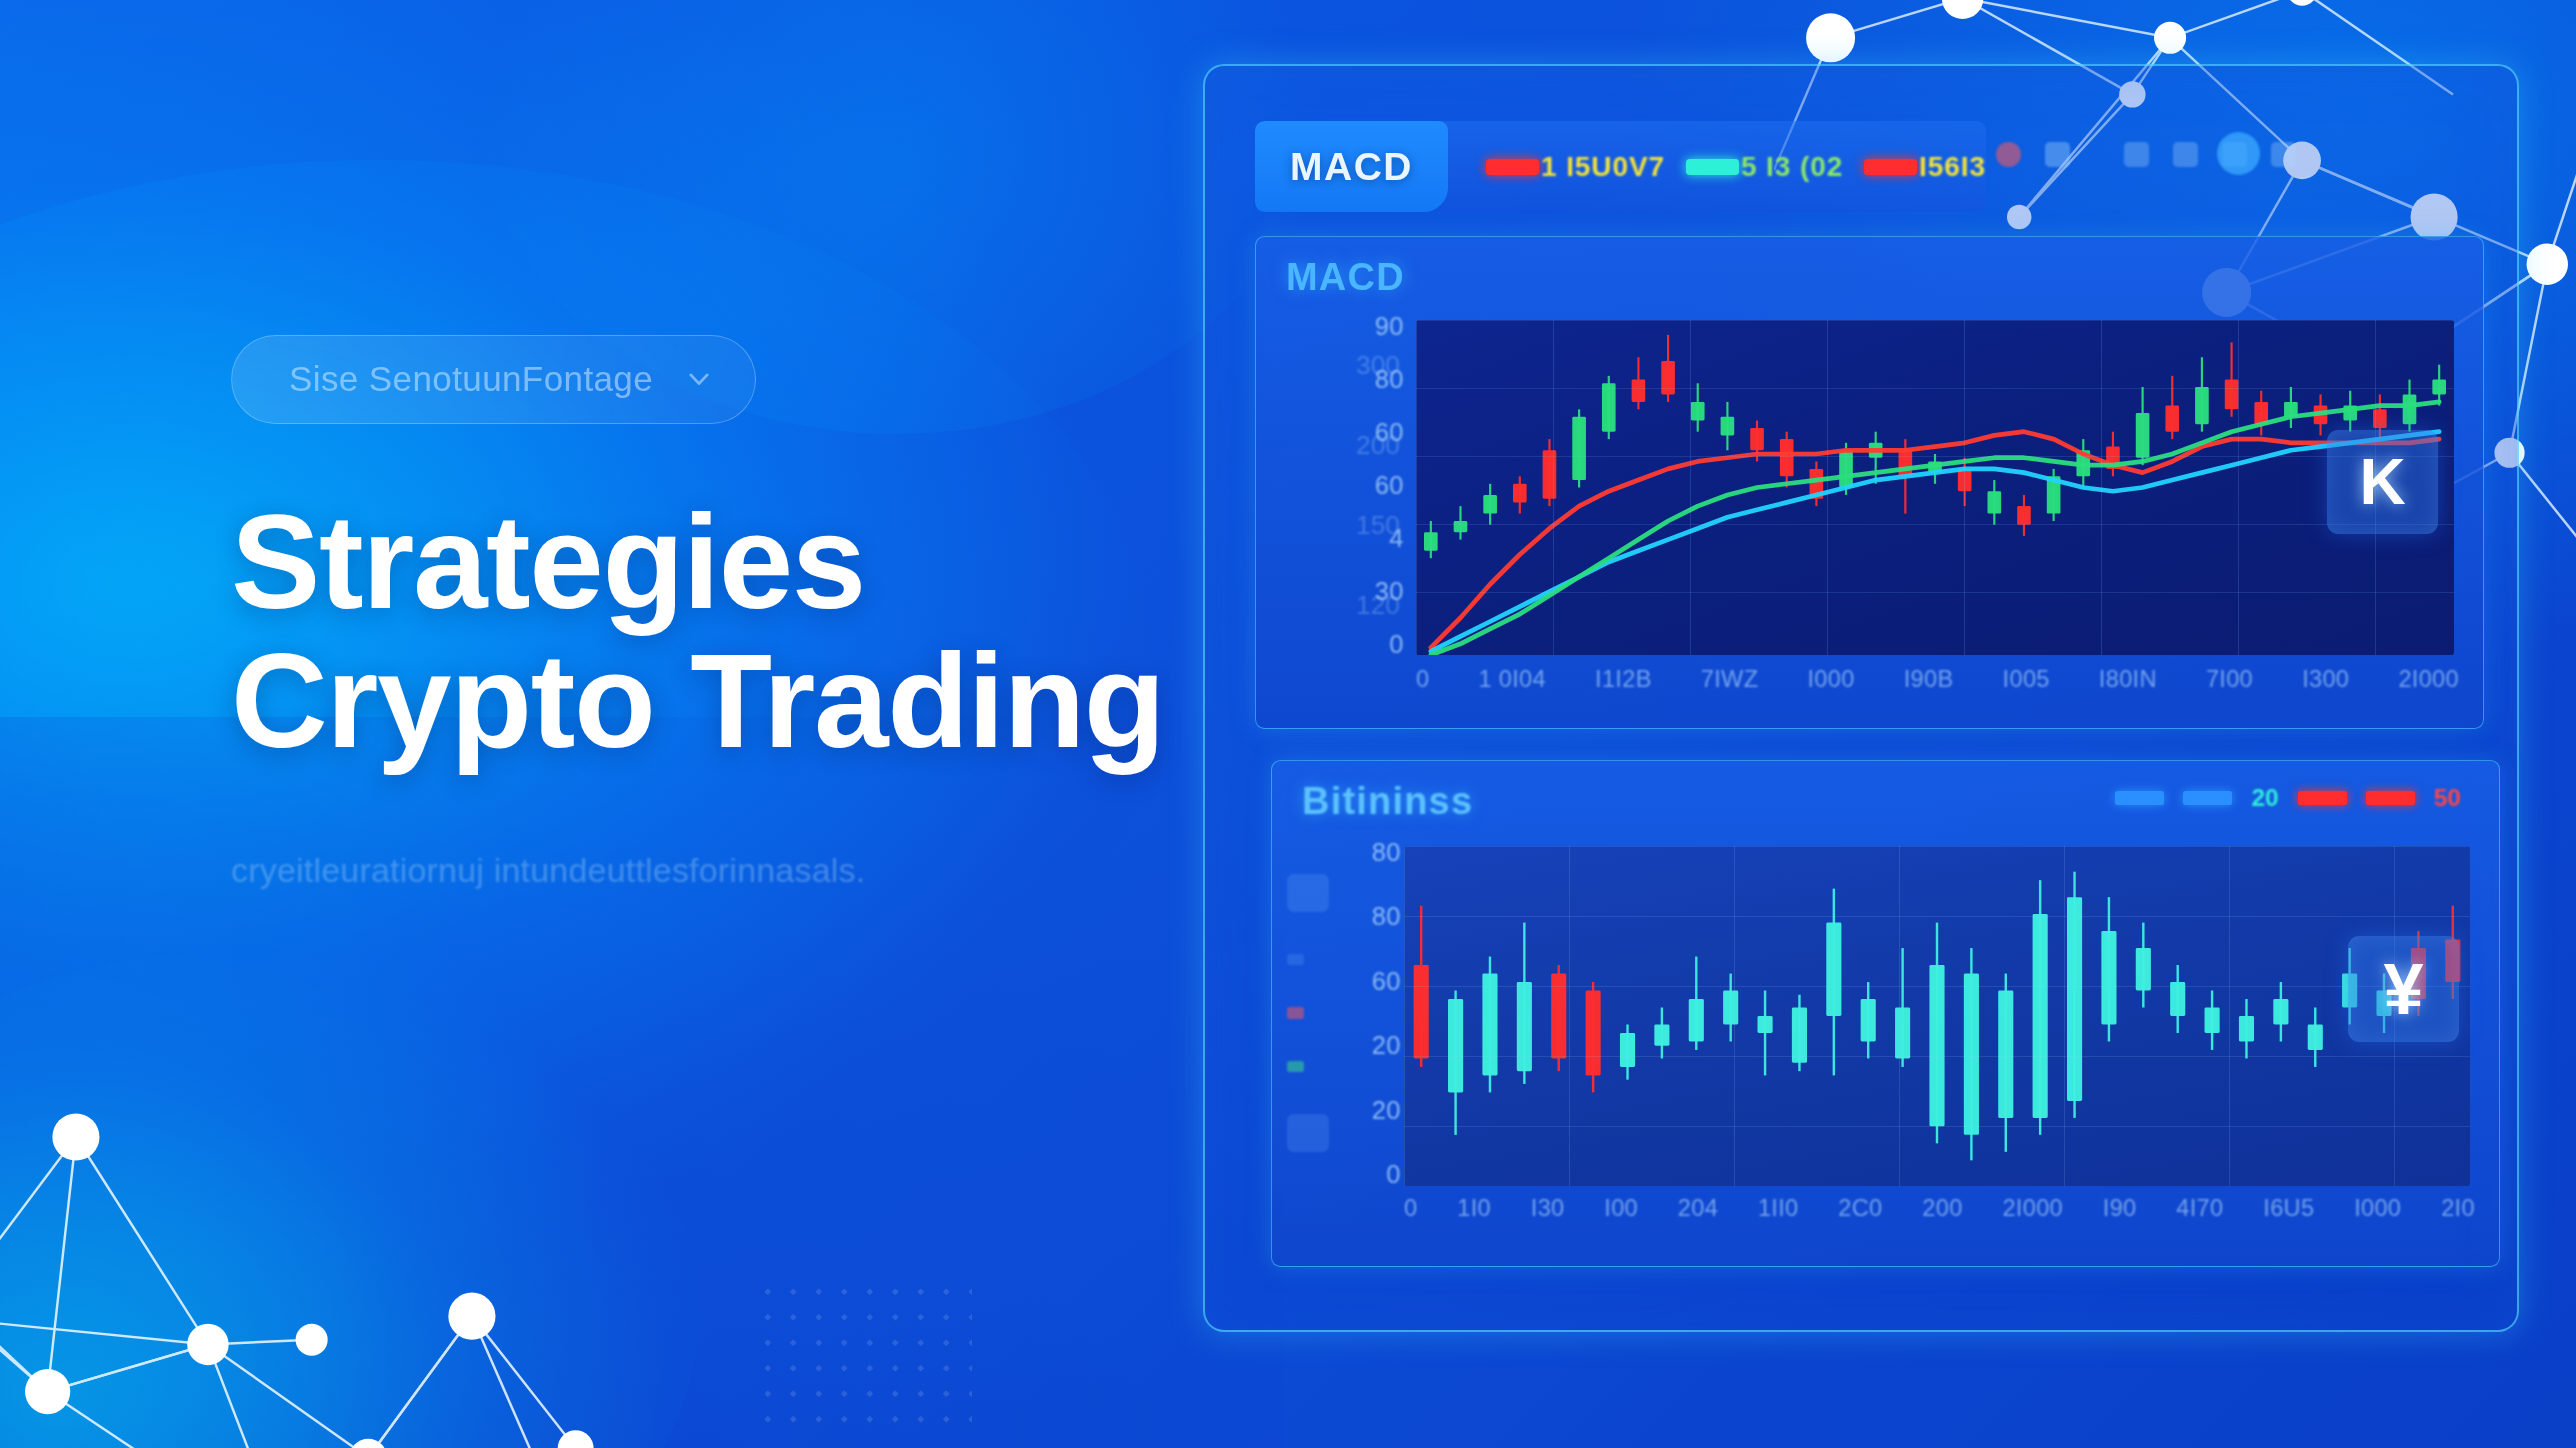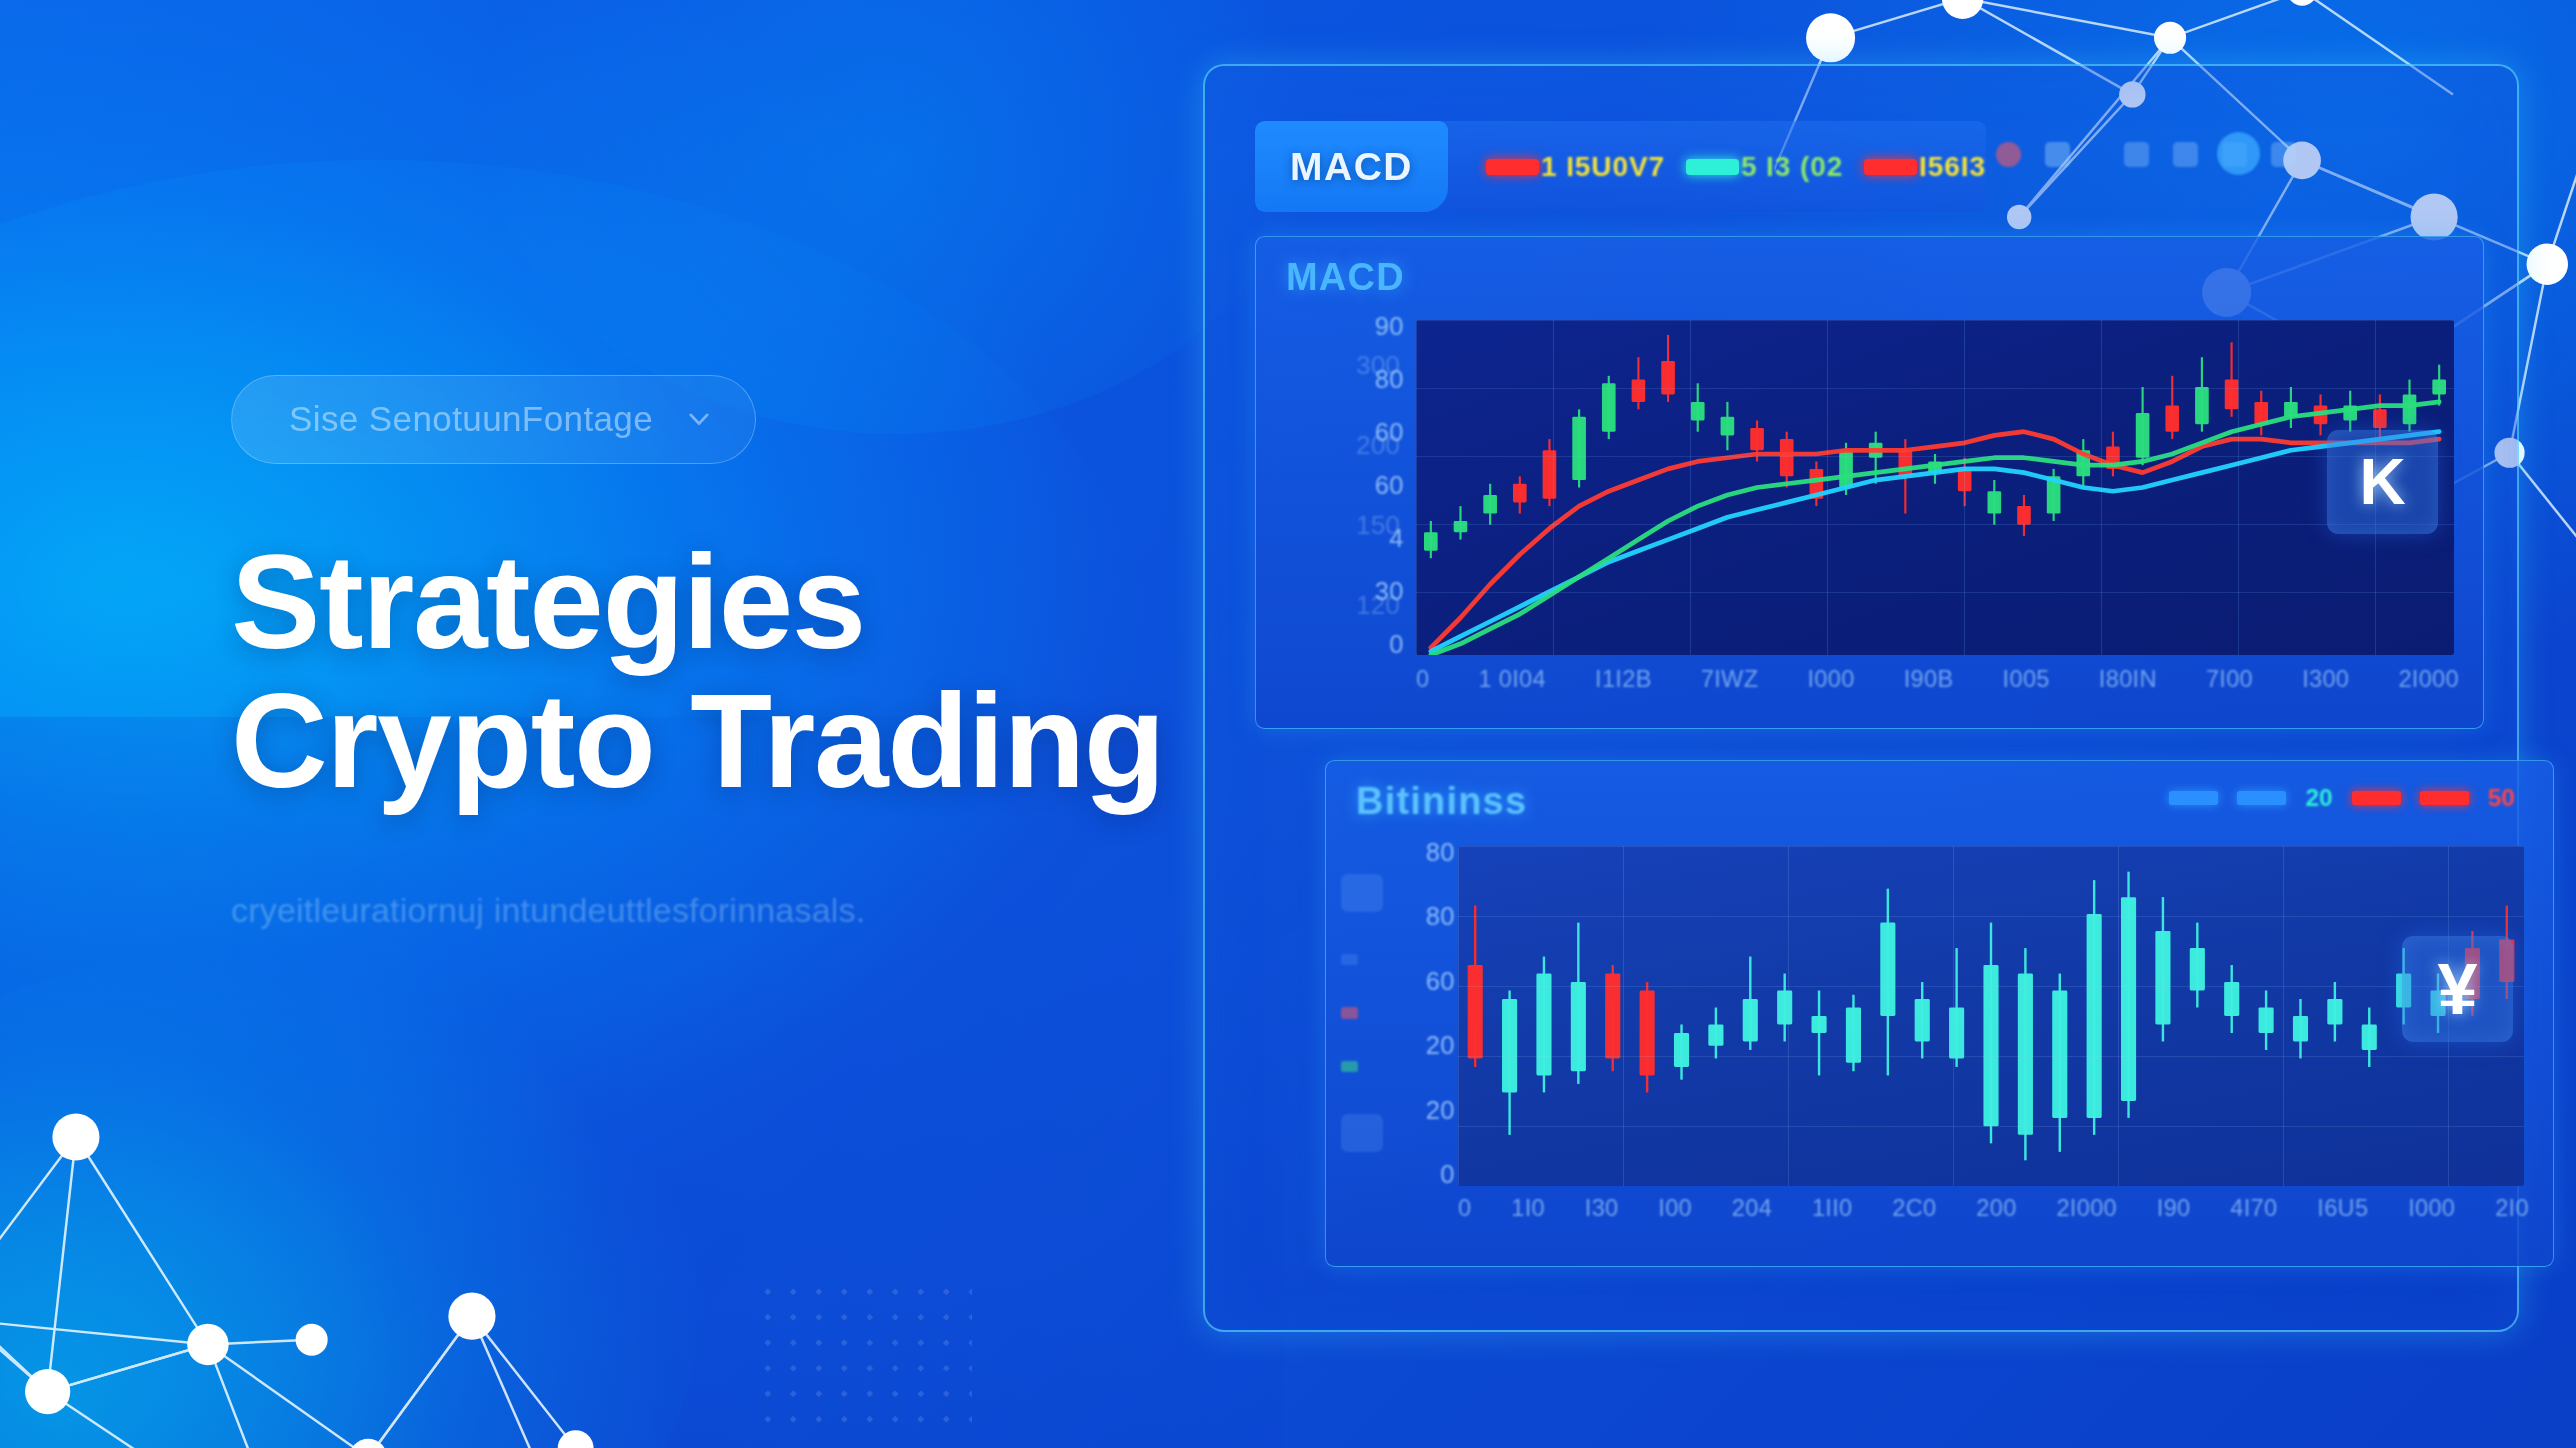--- a/index.html
+++ b/index.html
@@ -34,21 +34,21 @@
   .net{position:absolute;pointer-events:none;}
   .net-tr{right:-9.4px;top:-19px;width:811px;height:604px;}
   .net-bl{left:-28px;bottom:-19px;width:717px;height:396px;}
 
   
   .hero{position:absolute;left:231px;top:335px;width:1000px;}
   .pill{display:inline-flex;align-items:center;gap:32px;
     padding:22.6px 42px 24.5px 57px;border-radius:57px;
     border:1.9px solid rgba(190,230,255,.34);
     background:linear-gradient(100deg, rgba(255,255,255,.13), rgba(255,255,255,.05));
-    backdrop-filter:blur(1.9px);margin-top:40px;}
+    backdrop-filter:blur(1.9px);}
   .pill-text{font-size:35px;font-weight:400;color:rgba(215,238,255,.52);letter-spacing:0.4px;
     filter:blur(0.7px);white-space:nowrap;}
   .chev{width:28px;height:28px;flex:0 0 auto;opacity:.55;}
 
   .title{margin-top:68px;font-size:134px;line-height:1.04;font-weight:700;color:#ffffff;
     letter-spacing:-1.4px;text-shadow:0 4.7px 24.5px rgba(0,25,90,.30);}
   .title span{display:block;}
 
   .subtitle{margin-top:70px;font-size:34px;line-height:1.72;font-weight:400;
     color:rgba(200,235,255,.30);letter-spacing:0.2px;filter:blur(0.8px);max-width:793px;}
@@ -78,21 +78,21 @@
   .hic.r{background:rgba(255,90,90,.55);border-radius:50%;}
   .hic.s{background:rgba(170,215,255,.32);}
   .hdr-dot{position:absolute;left:2217px;top:132px;width:43px;height:43px;border-radius:50%;
     background:rgba(60,170,255,.75);filter:blur(0.9px);}
 
   
   .panel{position:absolute;border:1.9px solid rgba(80,215,255,.55);border-radius:9.4px;overflow:hidden;
     box-shadow:0 0 24.5px rgba(50,185,255,.25);}
   .panel-top{left:1255px;top:236px;width:1227px;height:491px;
     background:linear-gradient(180deg, rgba(24,95,230,.80), rgba(16,70,205,.80));}
-  .panel-bot{left:1325px;top:760px;width:1227px;height:505px;
+  .panel-bot{left:1271px;top:760px;width:1227px;height:505px;
     background:linear-gradient(180deg, rgba(24,95,230,.80), rgba(16,70,205,.80));}
 
   .panel-title{position:absolute;left:30px;top:19px;font-size:38px;font-weight:700;
     color:#49b6ff;letter-spacing:1.2px;text-shadow:0 0 15px rgba(60,170,255,.65);filter:blur(0.5px);}
   .panel-title.soft{color:#5cc2ff;filter:blur(1px);}
 
   .plot{position:absolute;border-radius:2.8px;overflow:hidden;}
   .plot-top{left:160px;top:83px;width:1038px;height:335px;
     background:linear-gradient(160deg,#0d2590 0%,#0b1f7e 45%,#0a1c72 100%);}
   .plot-bot{left:132px;top:85px;width:1066px;height:340px;

